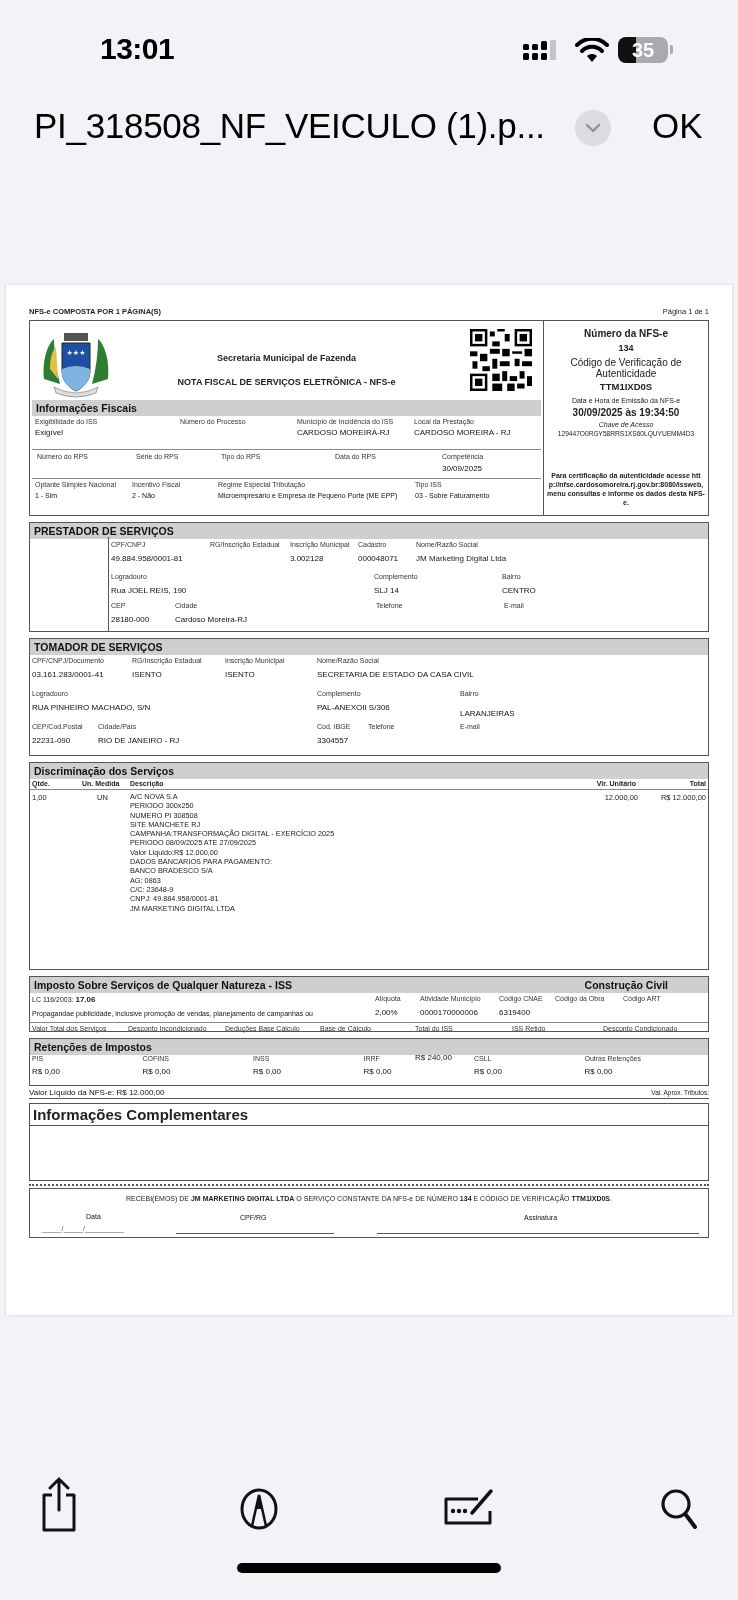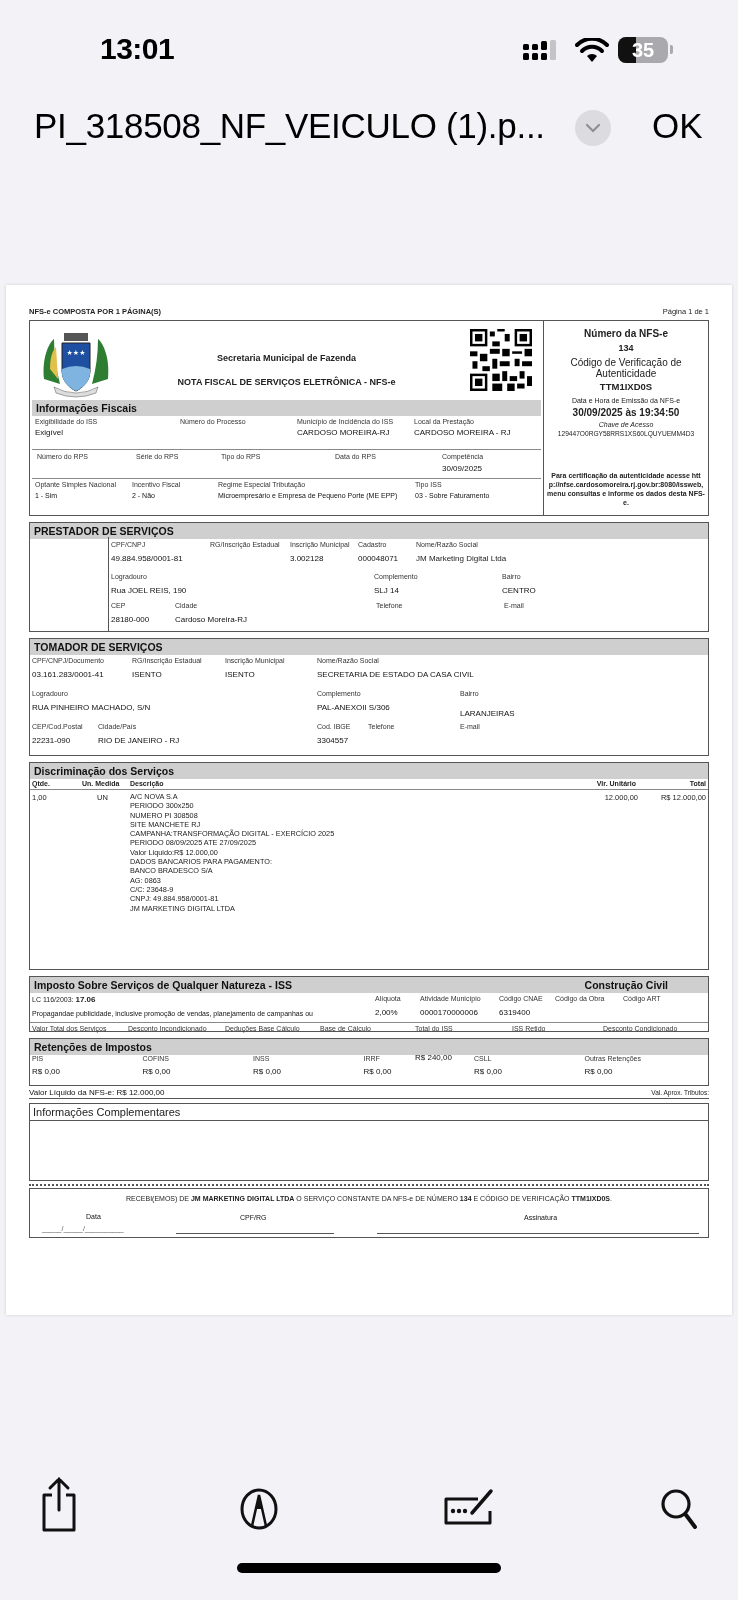--- a/index.html
+++ b/index.html
@@ -398,21 +398,21 @@
             <div class="val" style="margin-top:5px">R$ 0,00</div>
           </div>
         </div>
   </div>
   <div class="row" style="height:13px;border-bottom:1px solid #555">
     <span class="cell val" style="left:0;top:2px">Valor Líquido da NFS-e: R$ 12.000,00</span>
     <span class="cell" style="right:0;top:3px;font-size:6.5px">Val. Aprox. Tributos:</span>
   </div>
 
   <div class="box" style="height:78px;margin-top:4px">
-    <div style="font-weight:400;font-size:11px;padding:2px 3px;border-bottom:1px solid #555">Informações Complementares</div>
+    <div style="font-weight:700;font-size:15px;padding:2px 3px;border-bottom:1px solid #555">Informações Complementares</div>
   </div>
 
   <div style="border-top:2px dotted #555;margin-top:3px"></div>
   <div class="box" style="height:50px;margin-top:2px">
     <div style="text-align:center;font-size:7px;margin-top:6px">
       <span>RECEBI(EMOS) DE </span><b>JM MARKETING DIGITAL LTDA</b><span> O SERVIÇO CONSTANTE DA NFS-e DE NÚMERO </span><b>134</b><span> E CÓDIGO DE VERIFICAÇÃO </span><b>TTM1IXD0S</b>.
     </div>
     <div class="cell val" style="left:56px;top:24px;font-size:7px">Data</div>
     <div class="cell val" style="left:210px;top:25px;font-size:7px">CPF/RG</div>
     <div class="cell val" style="left:494px;top:25px;font-size:7px">Assinatura</div>

